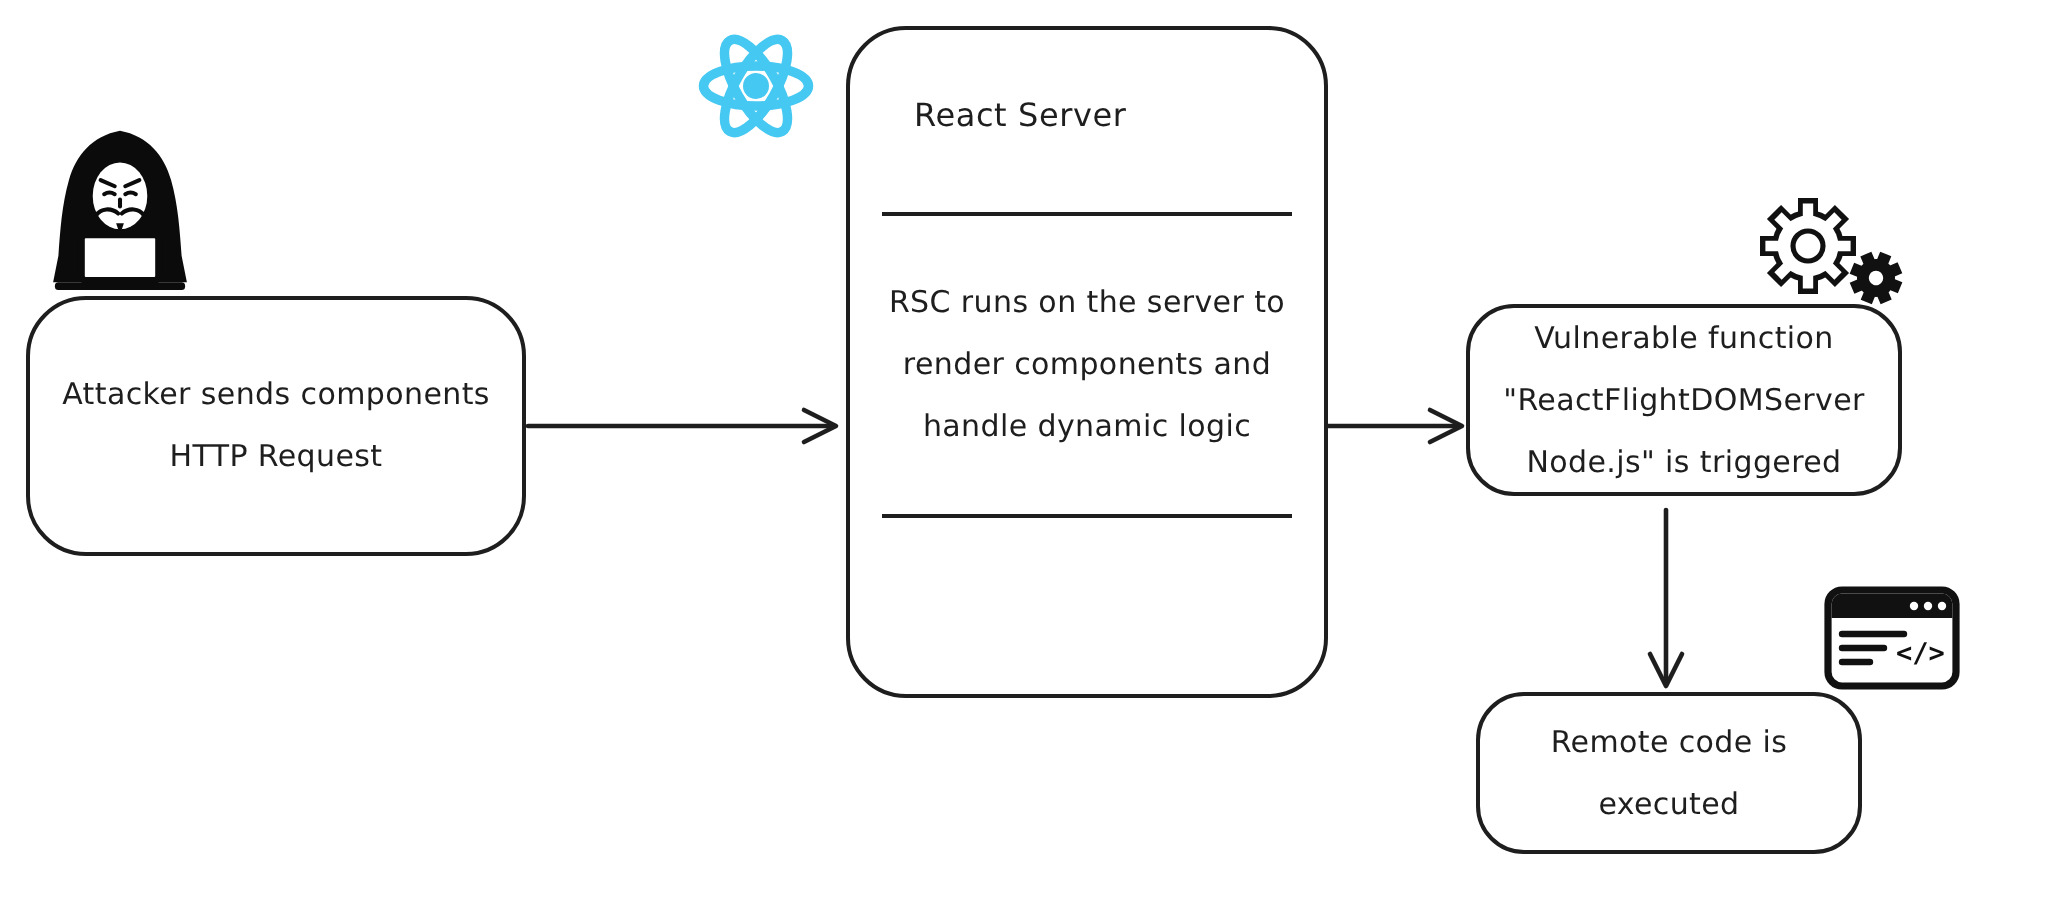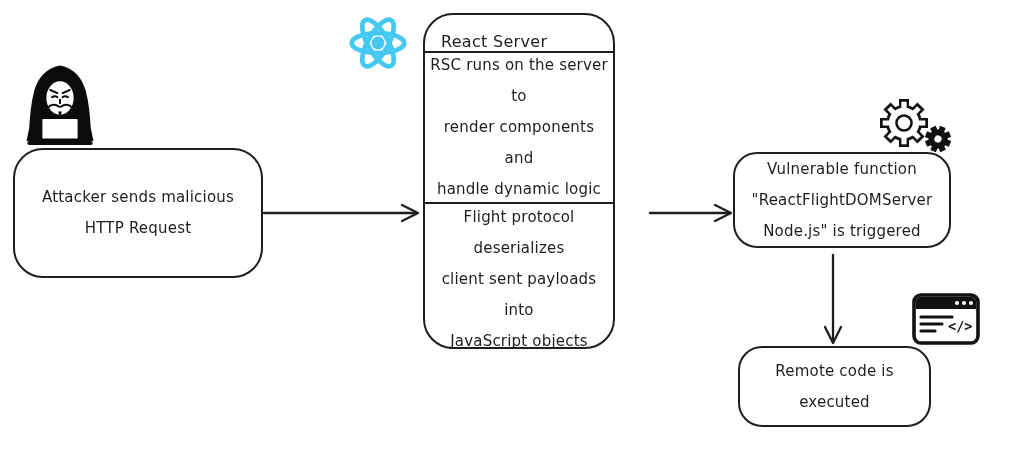--- a/index.html
+++ b/index.html
@@ -11,22 +11,22 @@
   .box{
     position:absolute;box-sizing:border-box;border:2.2px solid #1e1e1e;border-radius:26px;
     background:#ffffff;display:flex;align-items:center;justify-content:center;
   }
   .box-text{
     white-space:pre-line;text-align:center;font-size:15px;line-height:31px;
     letter-spacing:.2px;color:#1e1e1e;
   }
   .attacker{left:13px;top:148px;width:250px;height:130px;border-radius:30px;}
   .server{
-    left:423px;top:13px;width:192px;height:336px;border-radius:30px;
-    flex-direction:column;align-items:stretch;justify-content:flex-start;padding:0;
+    left:423px;top:13px;width:241px;height:336px;border-radius:30px;
+    flex-direction:column;align-items:stretch;justify-content:flex-start;padding:16px;
   }
   .server-title{
     height:77px;border-bottom:2.2px solid #1e1e1e;display:flex;align-items:flex-start;
     padding:17px 0 0 16px;font-size:16px;letter-spacing:.3px;box-sizing:border-box;
   }
   .server-section{
     height:151px;border-bottom:2.2px solid #1e1e1e;display:flex;align-items:center;
     justify-content:center;box-sizing:border-box;padding:0 3px;
   }
   .server-section.last{flex:1;border-bottom:none;}
@@ -68,46 +68,41 @@
         <path d="M49,50 C45,46.5 39,47 36.5,51"></path>
         <path d="M51,50 C55,46.5 61,47 63.5,51"></path>
       </g>
       <path d="M47.8,55.5 L52.2,55.5 L50,62 Z" fill="#0b0b0b"></path>
       <rect x="28" y="62" width="44" height="26" rx="2.5" fill="#ffffff" stroke="#0b0b0b" stroke-width="4"></rect>
       <rect x="13" y="89" width="74" height="4.5" rx="2" fill="#0b0b0b"></rect>
     </svg>
   </div>
 
   <div class="box attacker">
-    <div class="box-text">Attacker sends malicious
+    <div class="box-text">Attacker sends components
 HTTP Request</div>
   </div>
 
   <div class="icon react">
     <svg viewBox="-12 -12 24 24" aria-hidden="true">
       <g stroke="#45C8F1" stroke-width="1.9" fill="none">
         <ellipse rx="10.5" ry="4"></ellipse>
         <ellipse rx="10.5" ry="4" transform="rotate(60)"></ellipse>
         <ellipse rx="10.5" ry="4" transform="rotate(120)"></ellipse>
       </g>
       <circle r="2.6" fill="#45C8F1"></circle>
     </svg>
   </div>
 
   <div class="box server">
     <div class="server-title">React Server</div>
     <div class="server-section">
       <div class="box-text">RSC runs on the server to
 render components and
 handle dynamic logic</div>
-    </div>
-    <div class="server-section last">
-      <div class="box-text">Flight protocol deserializes
-client sent payloads into
-JavaScript objects</div>
     </div>
   </div>
 
   <div class="icon gears">
     <svg viewBox="0 0 84 68" aria-hidden="true">
       <g transform="translate(30,31)">
         <g stroke="#111111" stroke-width="10">
           <path d="M0,-24 V24 M-24,0 H24"></path>
           <path d="M-17,-17 L17,17 M-17,17 L17,-17"></path>
         </g>

